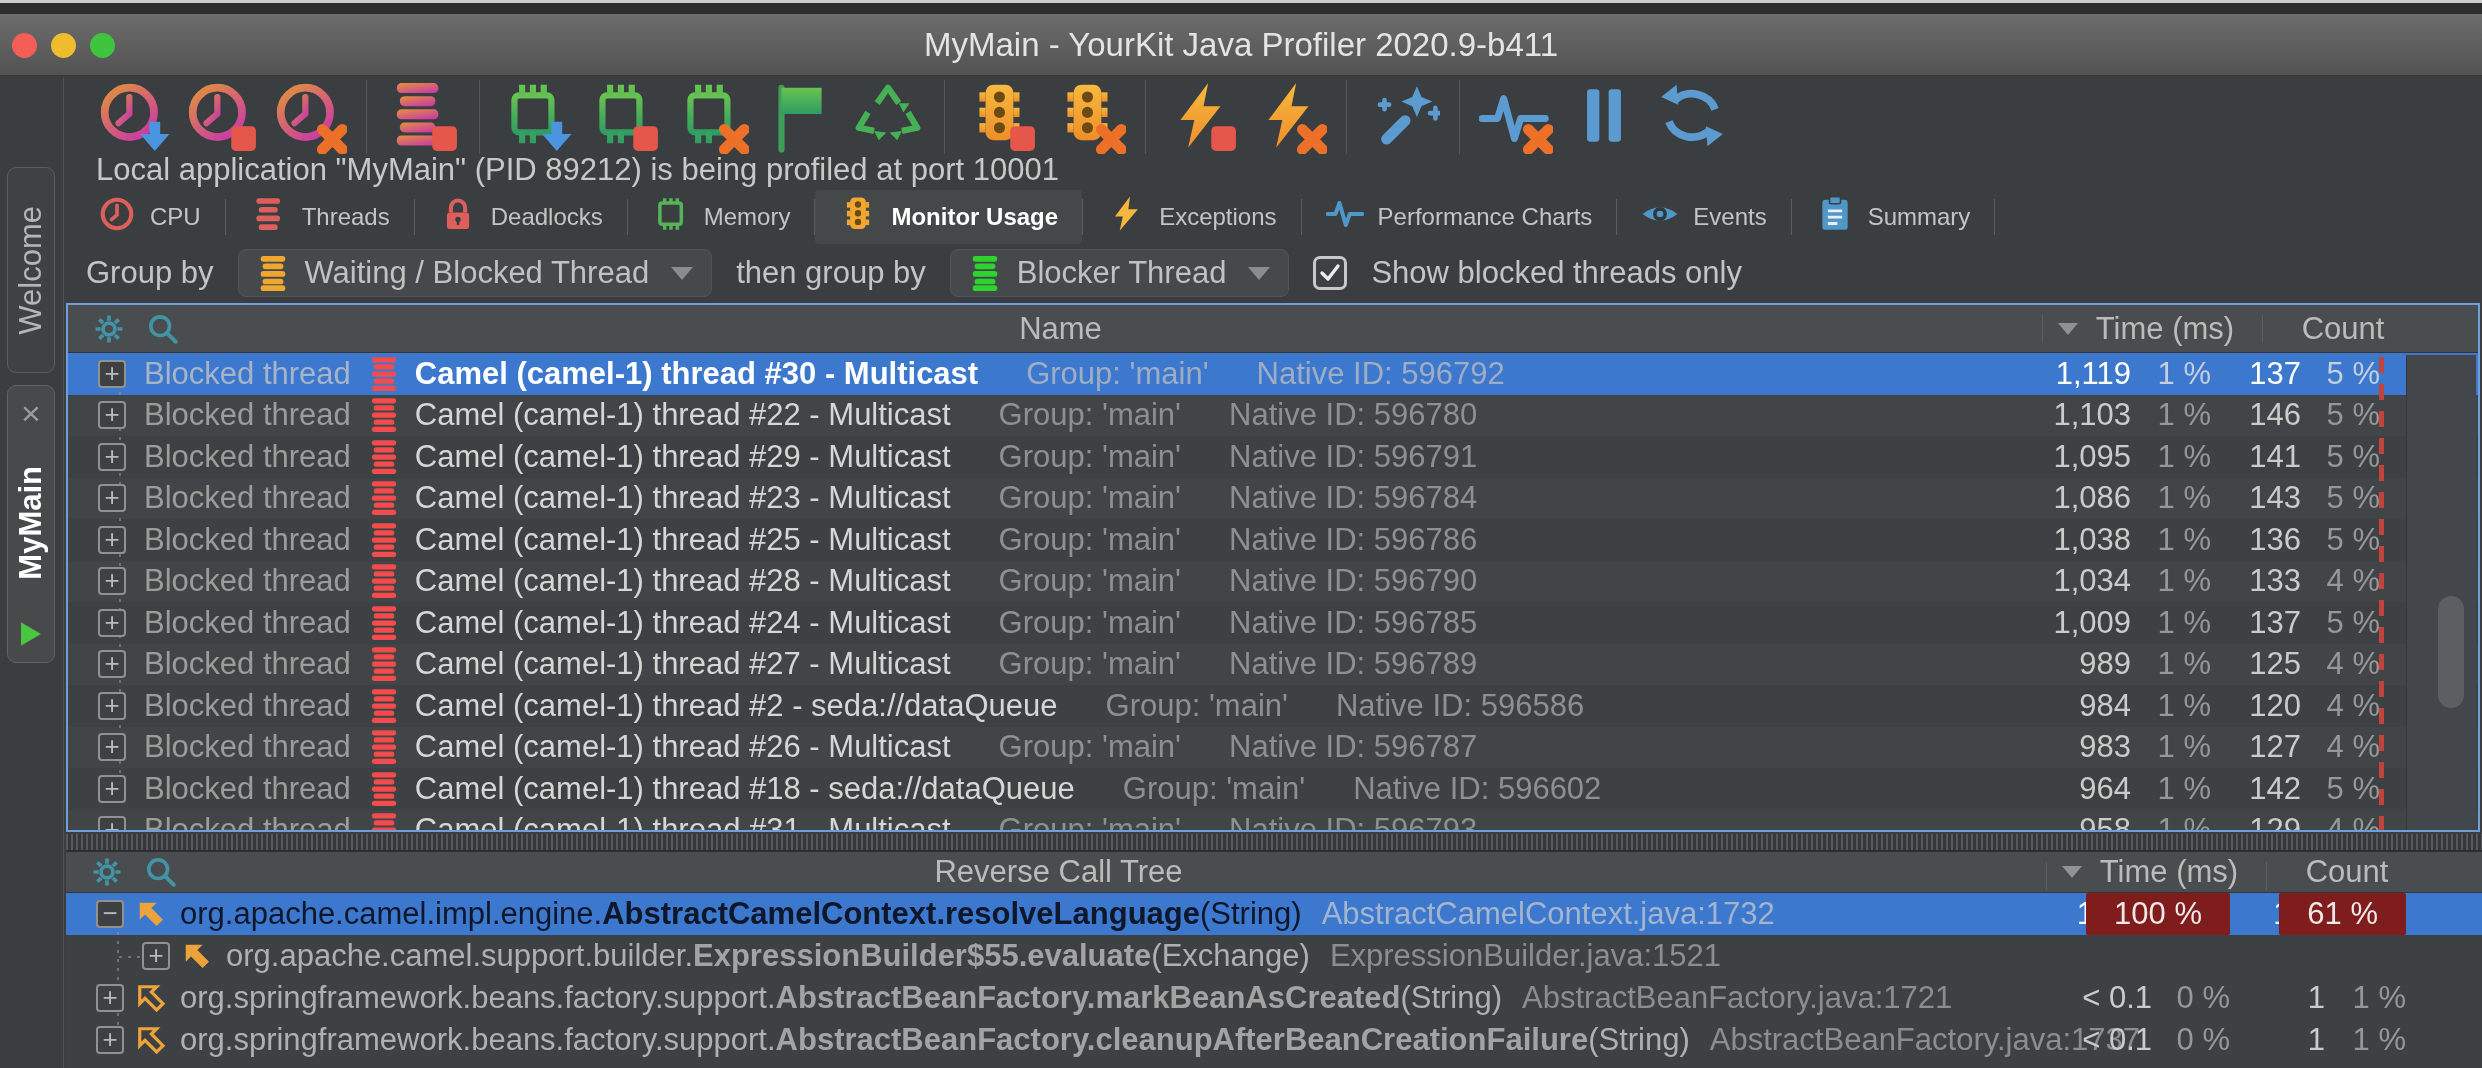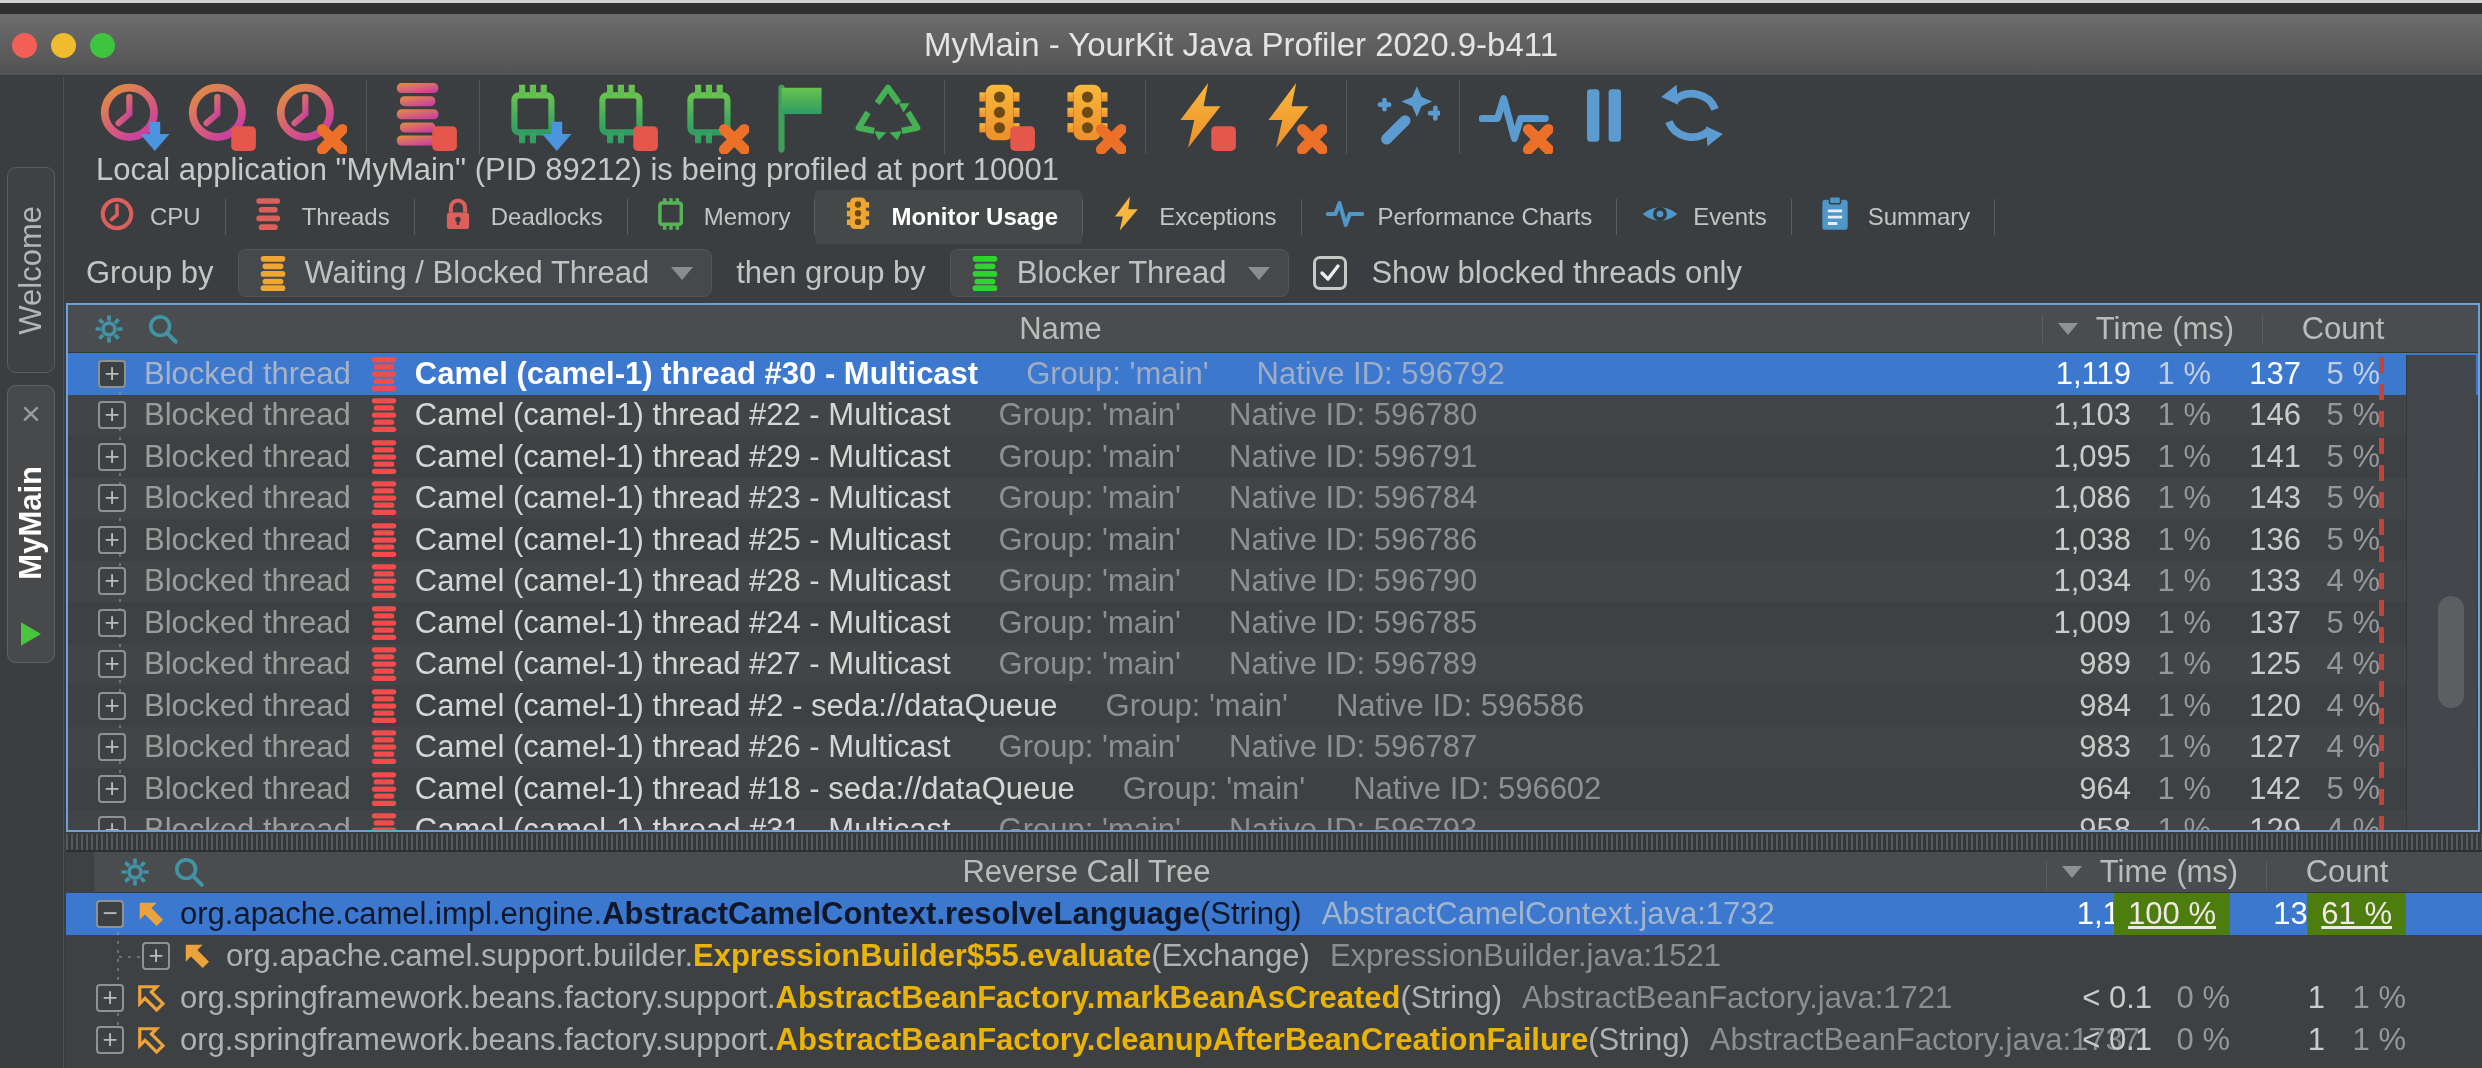--- a/index.html
+++ b/index.html
@@ -47,21 +47,21 @@
   .caret{width:0;height:0;border-left:11px solid transparent;border-right:11px solid transparent;border-top:13px solid #8a8d8f;margin-left:6px;}
   .checkbox{width:34px;height:34px;border:3px solid #c6c9c6;border-radius:7px;background:#3e4143;
     display:flex;align-items:center;justify-content:center;}
   .checkbox svg{width:24px;height:24px;}
   
   .table{position:absolute;background:#3e4143;}
   #t1{left:66px;top:303px;width:2414px;height:529px;border:2px solid #6f9fd8;}
   #t2{left:66px;top:852px;width:2416px;height:216px;}
   .thead{position:relative;height:48px;background:#4a4d4f;border-bottom:1px solid #333537;
     display:flex;align-items:center;font-size:31px;color:#b9bcb9;}
-  #t2 .thead{height:41px;margin-left:28px;}
+  #t2 .thead{height:41px;}
   .hicons{position:absolute;left:24px;display:flex;gap:20px;align-items:center;}
   .hicons svg{width:34px;height:34px;}
   .hname{position:absolute;left:0;width:1985px;text-align:center;}
   .hdivider{position:absolute;top:10px;width:1px;height:28px;background:#5d6062;}
   .hd1{right:435px;}.hd2{right:215px;}
   .htime{position:absolute;right:237px;width:190px;text-align:center;display:flex;align-items:center;justify-content:center;gap:18px;}
   .sortcaret{width:0;height:0;border-left:10px solid transparent;border-right:10px solid transparent;border-top:12px solid #8f9294;}
   .hcount{position:absolute;right:60px;width:150px;text-align:center;}
   .rows{position:relative;overflow:hidden;}
   #t1 .rows{height:477px;}
@@ -82,26 +82,26 @@
   .tname{margin-left:16px;color:#d4d7d4;white-space:nowrap;}
   .mrow.sel .tname{color:#ffffff;font-weight:bold;}
   .tgroup,.tnative{margin-left:48px;color:#8d9092;white-space:nowrap;}
   .mrow.sel .tgroup,.mrow.sel .tnative{color:#9fadc4;}
   .cv{position:absolute;white-space:nowrap;}
   .pct{color:#95989a;}
   .mrow.sel .cv,.trow.sel .cv{color:#ffffff;}
   .mrow.sel .pct,.trow.sel .pct{color:#c3cede;}
   #t1 .c1{right:347px;}#t1 .c2{right:267px;}#t1 .c3{right:177px;}#t1 .c4{right:98px;}
   #t2 .c1{right:330px;}#t2 .c2{right:252px;}#t2 .c3{right:157px;}#t2 .c4{right:76px;}
-  .badge{background:#4d7c0f;color:#f0e8e6 !important;padding:3px 14px;border-radius:2px;text-decoration:underline;}
+  .badge{background:#7f1d1d;color:#f0e8e6 !important;padding:3px 28px;border-radius:2px;}
   
   .aicon{margin:0 14px 0 12px;display:flex;flex:none;}
   .aicon svg{width:30px;height:30px;}
   .pkg{color:#aeb1b0;white-space:nowrap;}
-  .mth{font-weight:bold;color:#eab308;white-space:nowrap;}
+  .mth{font-weight:bold;color:#a3a3a3;white-space:nowrap;}
   .args{color:#aeb1b0;white-space:nowrap;}
   .loc{color:#8b8e90;margin-left:20px;white-space:nowrap;}
   .trow.sel .pkg,.trow.sel .mth,.trow.sel .args{color:#0f172a;}
   .trow.sel .loc{color:#a3b5cc;}
   
   .guide-v{position:absolute;width:2px;background-image:repeating-linear-gradient(180deg,rgba(150,153,150,.55) 0 3px,transparent 3px 9px);pointer-events:none;z-index:1;}
   .guide-h{position:absolute;height:2px;background-image:repeating-linear-gradient(90deg,rgba(150,153,150,.55) 0 3px,transparent 3px 9px);pointer-events:none;z-index:1;}
   .gutter{position:absolute;top:50px;bottom:0;right:2px;width:70px;background:#43464a;border-left:1px solid #35383a;}
   .vthumb{position:absolute;right:12px;top:241px;width:26px;height:112px;border-radius:13px;background:#5c5f62;}
   .redline{position:absolute;left:2379px;top:357px;width:5px;height:473px;z-index:3;

